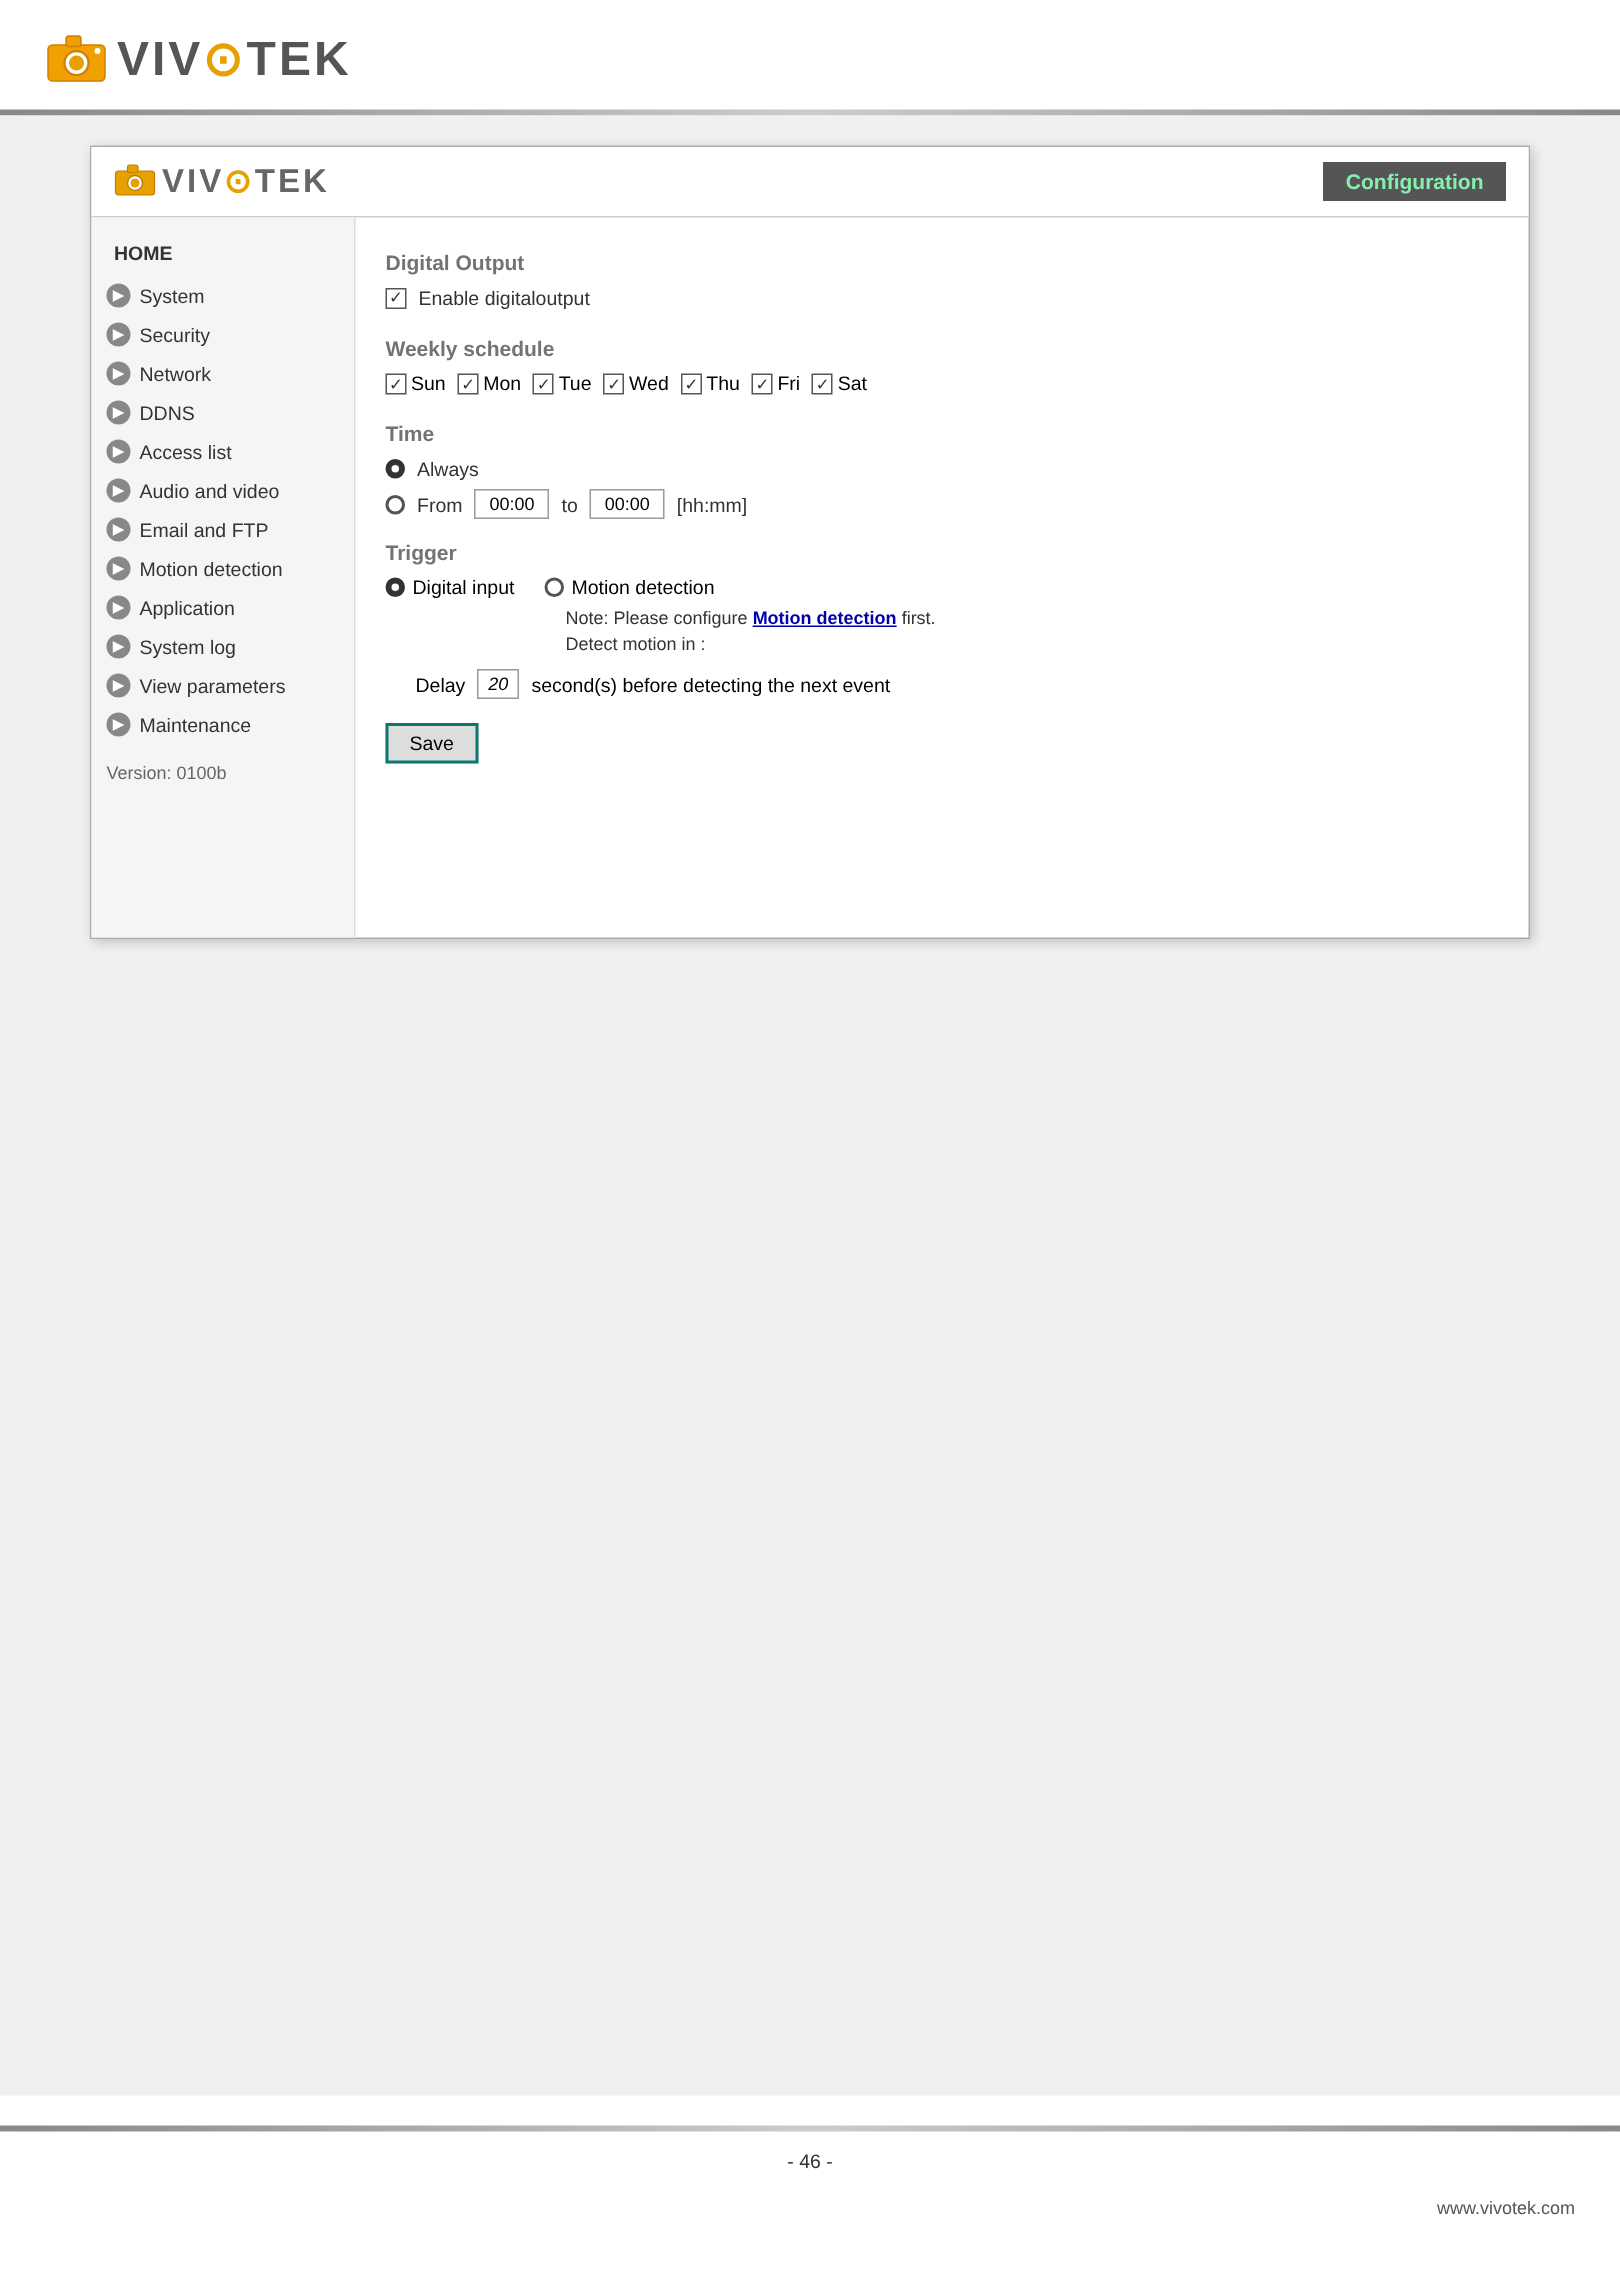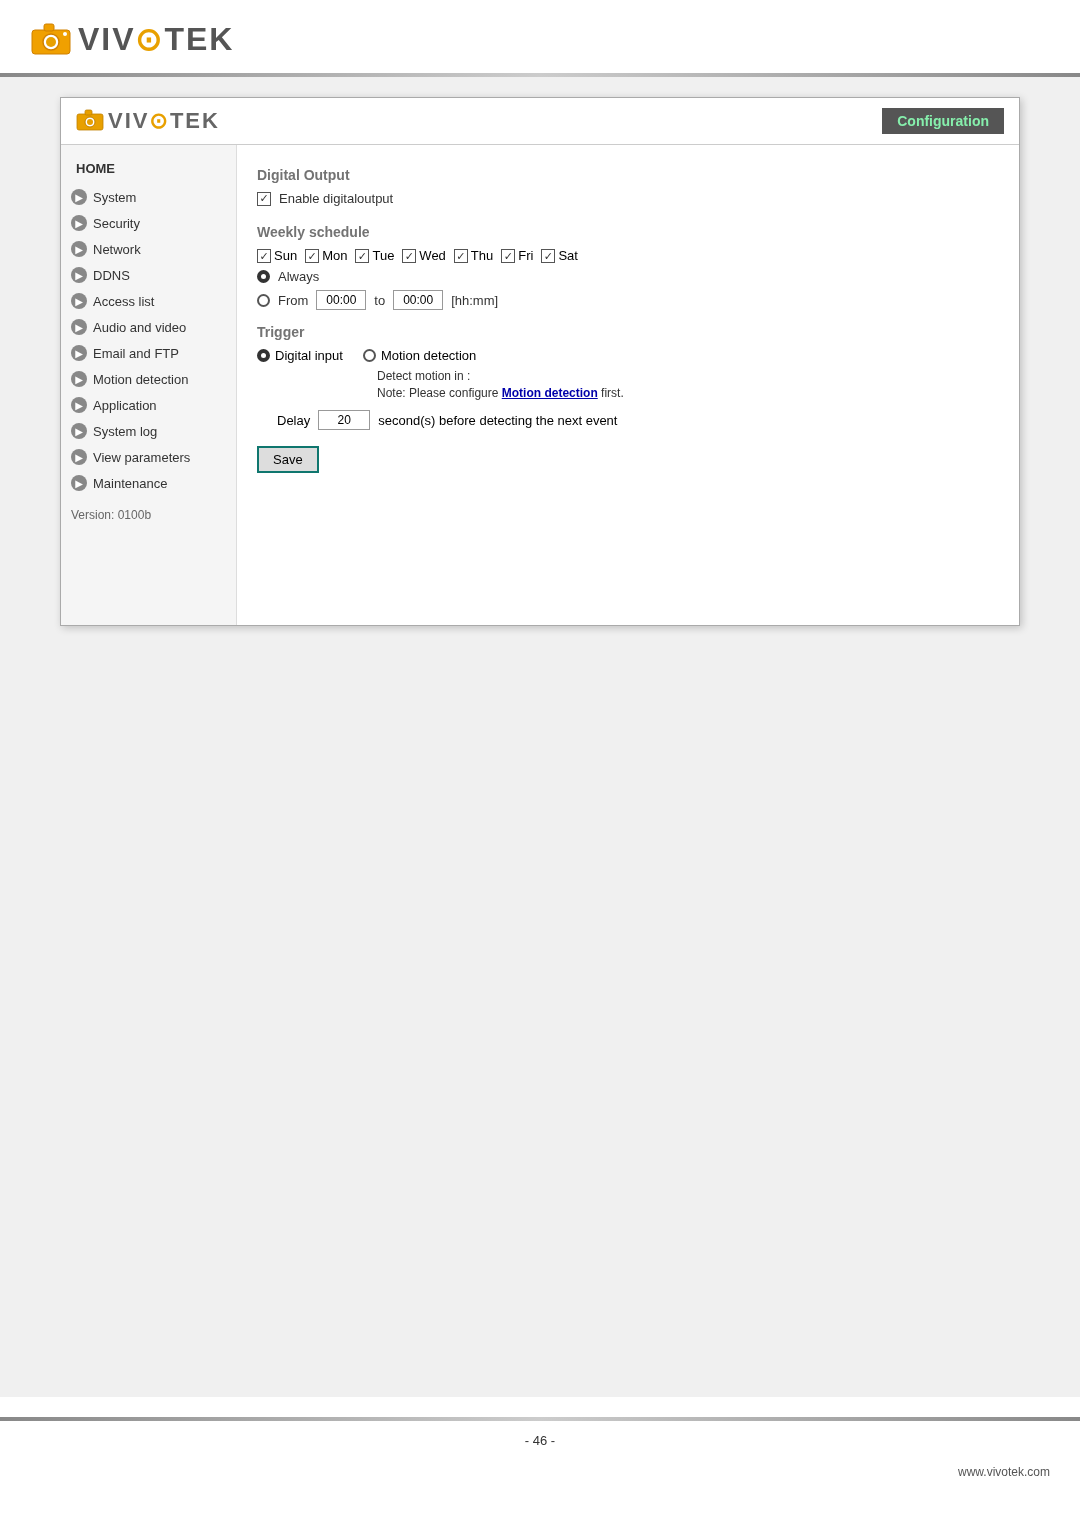--- a/index.html
+++ b/index.html
@@ -415,20 +415,21 @@
               <div class="checkbox-custom checkbox-checked"></div>
               <span>Fri</span>
             </div>
             <div class="day-item">
               <div class="checkbox-custom checkbox-checked"></div>
               <span>Sat</span>
             </div>
           </div>
 
           
+          <div class="section-heading" style="margin-top:18px;">Time</div>
           <div class="field-row">
             <div class="radio-custom radio-selected"></div>
             <span>Always</span>
           </div>
           <div class="field-row">
             <div class="radio-custom"></div>
             <span>From</span>
             <input type="text" class="time-input" value="00:00" style="">
             <span>to</span>
             <input type="text" class="time-input" value="00:00" style="">
@@ -442,28 +443,28 @@
               <div style="display:flex;align-items:center;gap:5px;justify-content:flex-end;">
                 <div class="radio-custom radio-selected"></div>
                 <span>Digital input</span>
               </div>
               <div style="display:flex;align-items:center;gap:5px;">
                 <div class="radio-custom"></div>
                 <span>Motion detection</span>
               </div>
             </div>
             <div class="note-line">
+              <span>Note: Please configure </span><a href="#" class="link-text">Motion detection</a><span> first.</span>
+            </div>
+            <div class="note-line">
               <span>Detect motion in :</span>
-            </div>
-            <div class="note-line">
-              <span>Note: Please configure </span><a href="#" class="link-text">Motion detection</a><span> first.</span>
             </div>
             <div class="delay-row">
               <span>Delay</span>
-              <input type="text" class="time-input" style="width: 52px;" value="20">
+              <input type="text" class="time-input" style="width: 28px; font-style: italic;" value="20">
               <span>second(s) before detecting the next event</span>
             </div>
           </div>
 
           
           <button class="save-btn">Save</button>
 
         </div>
       </div>
 

